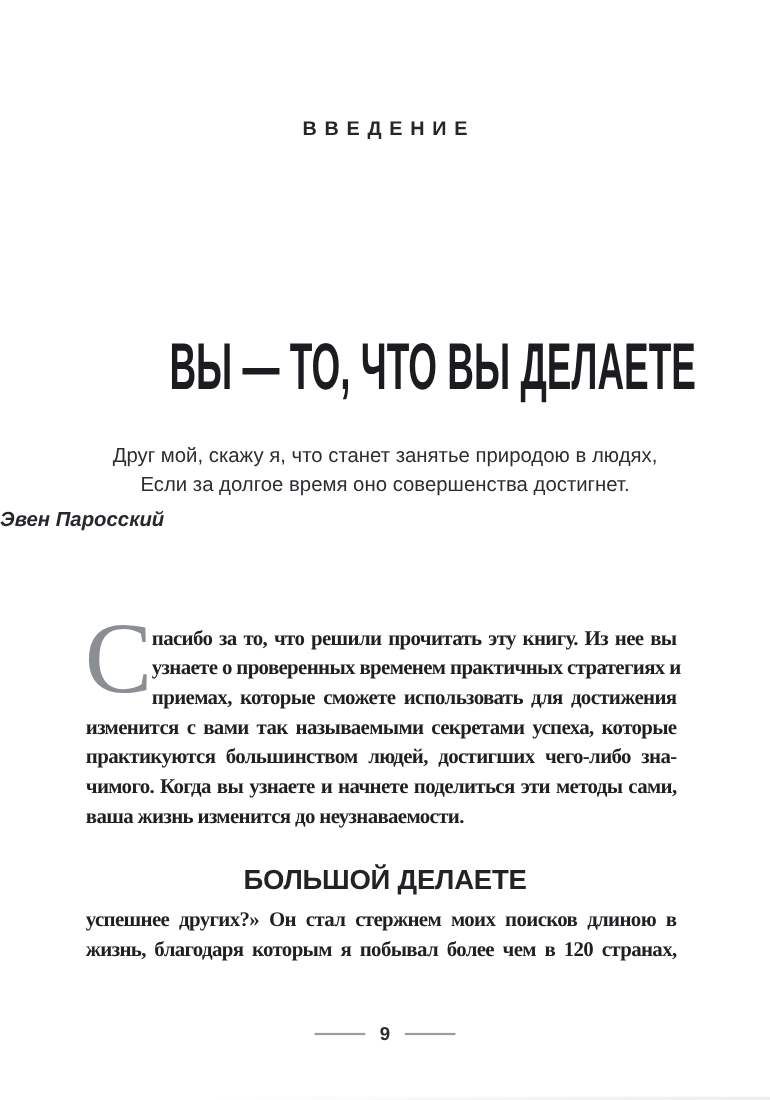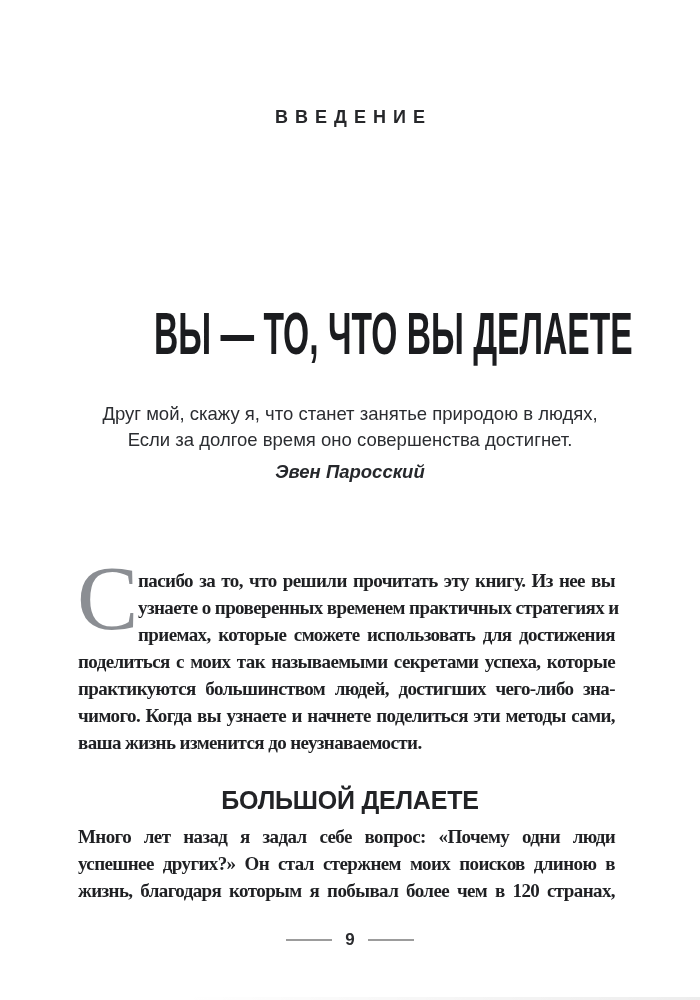--- a/index.html
+++ b/index.html
@@ -20,21 +20,21 @@
     line-height:62px;white-space:nowrap;color:#1b1c1f;
     transform:scaleX(0.56);transform-origin:50% 50%;
   }
   
   .epigraph{
     position:absolute;top:401px;left:0;right:0;text-align:center;
     font-family:"Liberation Sans",sans-serif;
     font-size:18.5px;line-height:25.5px;color:#2b2d31;
   }
   .attribution{
-    position:absolute;top:461px;left:0;right:0;text-align:center;
+    position:absolute;top:461px;left:0;right:0;
     font-family:"Liberation Sans",sans-serif;font-style:italic;font-weight:700;
     font-size:18.5px;color:#26282c;
   }
   
   .body-par{
     position:absolute;left:78px;width:537px;
     font-size:19px;line-height:27px;font-weight:700;letter-spacing:-0.6px;
     color:#1f2023;
   }
   .body-par .line{
@@ -87,30 +87,29 @@
   </div>
 
   <div class="attribution">Эвен Паросский</div>
 
   <span class="dropcap">С</span>
 
   <div class="body-par intro-par">
     <div class="line indented">пасибо за то, что решили прочитать эту книгу. Из нее вы</div>
     <div class="line indented">узнаете о проверенных временем практичных стратегиях и</div>
     <div class="line indented">приемах, которые сможете использовать для достижения</div>
-    <div class="line">поделиться с моих так называемыми секретами успеха, которые</div>
+    <div class="line">изменится с вами так называемыми секретами успеха, которые</div>
     <div class="line">практикуются большинством людей, достигших чего-либо зна-</div>
     <div class="line">чимого. Когда вы узнаете и начнете поделиться эти методы сами,</div>
     <div class="line short">ваша жизнь изменится до неузнаваемости.</div>
   </div>
 
   <h2 class="section-heading">БОЛЬШОЙ ДЕЛАЕТЕ</h2>
 
   <div class="body-par question-par">
-    <div class="line">Много лет назад я задал себе вопрос: «Почему одни люди</div>
     <div class="line">успешнее других?» Он стал стержнем моих поисков длиною в</div>
     <div class="line">жизнь, благодаря которым я побывал более чем в 120 странах,</div>
   </div>
 
   <div class="footer">
     <span class="rule"></span>
     <span class="page-number">9</span>
     <span class="rule"></span>
   </div>
 

